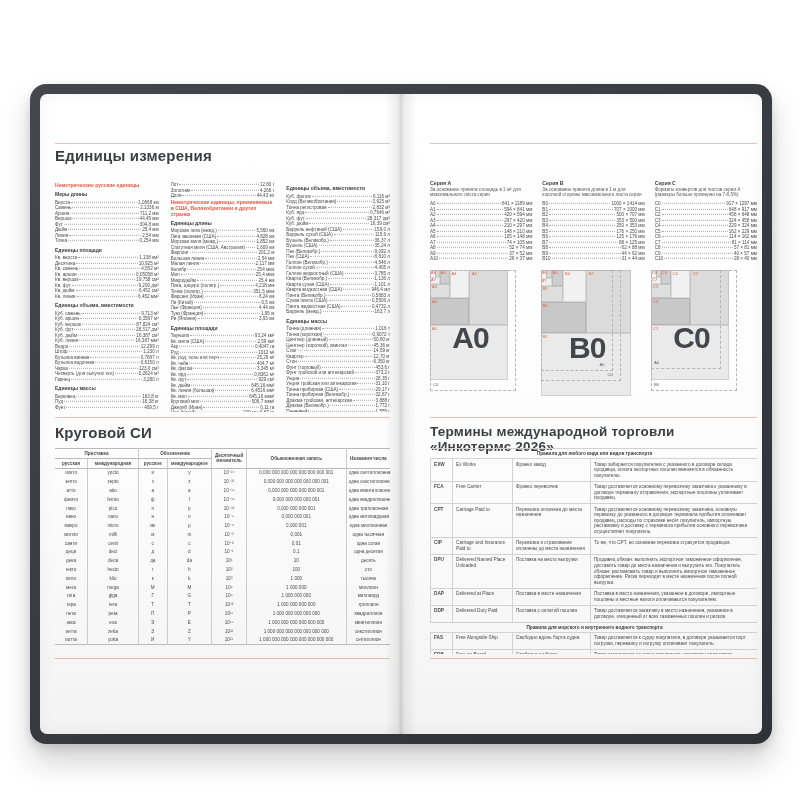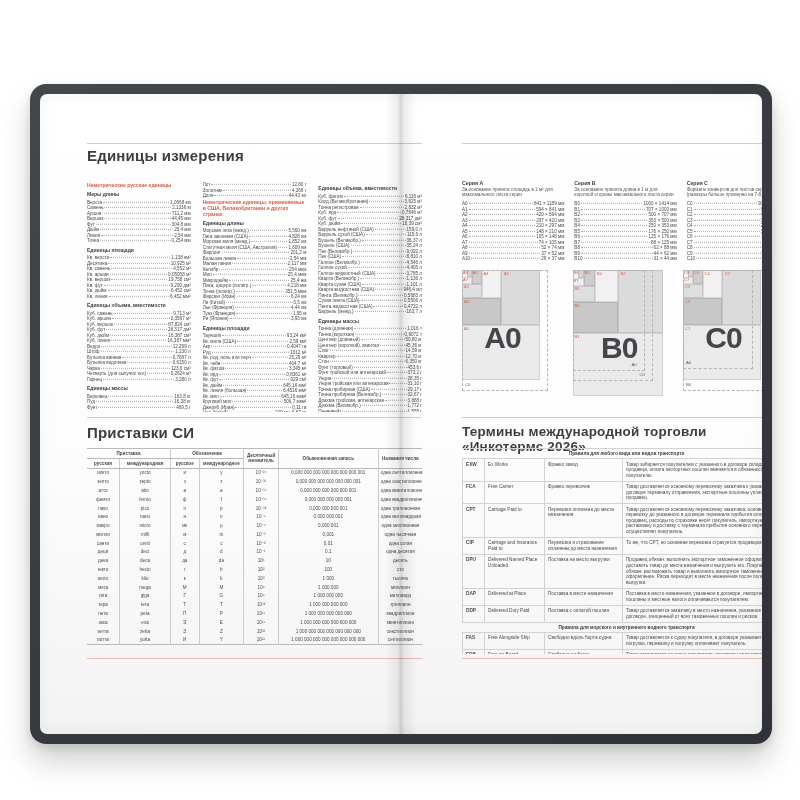--- a/index.html
+++ b/index.html
@@ -7,21 +7,21 @@
   .stage{position:relative;width:800px;height:800px;background:#ffffff;overflow:hidden;
          font-family:"Liberation Sans","DejaVu Sans",sans-serif;color:#454545;-webkit-text-size-adjust:none;}
   .notebook{position:absolute;left:30px;top:84px;width:742px;height:660px;border-radius:16px;
             background:linear-gradient(145deg,#44474c 0%,#35383c 60%,#2f3236 100%);
             box-shadow:0 18px 30px rgba(0,0,0,.18),0 4px 10px rgba(0,0,0,.12);}
   .pages{position:absolute;left:10px;top:10px;right:10px;bottom:10px;border-radius:7px;overflow:hidden;
          background:linear-gradient(180deg,#ffffff 0%,#fdfdfd 55%,#f3f3f3 100%);
          box-shadow:inset 0 0 16px rgba(0,0,0,.05);}
   .gutter{position:absolute;left:calc(50% - 16px);top:0;bottom:0;width:32px;pointer-events:none;
           background:linear-gradient(90deg,rgba(0,0,0,0) 0%,rgba(0,0,0,.07) 40%,rgba(0,0,0,.16) 50%,rgba(0,0,0,.07) 60%,rgba(0,0,0,0) 100%);}
-  .page{position:absolute;top:0;bottom:0;width:50%;margin-left:32px;}
+  .page{position:absolute;top:0;bottom:0;width:50%;}
   .page.pl{left:0;} .page.pr{left:50%;}
   .pl .abs{left:15px;right:11px;} .pr .abs{left:29px;right:5px;}
   .abs{position:absolute;}
   .rule{height:1px;background:var(--accent);opacity:.38;}
   .rule.top{top:49px;} .rule.mid{top:323px;} .rule.bot{top:564px;}
   .ptitle{top:53px;font-size:15px;font-weight:600;color:#3c3e41;letter-spacing:.2px;}
   .ptitle.t2{top:330px;}
   .pr .ptitle.t2{font-size:13.5px;}
   
   .ucols{top:88px;height:230px;display:flex;gap:12px;overflow:hidden;}
@@ -607,21 +607,21 @@
                 <span class="uv">1,772 г</span>
               </div>
               <div class="urow">
                 <span class="un">Пеннивейт</span>
                 <span class="ud"></span>
                 <span class="uv">1,555 г</span>
               </div>
             </div>
         </div>
         <div class="abs rule mid"></div>
-        <div class="abs ptitle t2">Приставки СИ</div>
+        <div class="abs ptitle t2">Круговой СИ</div>
         <div class="abs siwrap" id="siwrap">
             <table class="si">
               <colgroup>
                 <col style="width: 32px;">
                 <col style="width: 50px;">
                 <col style="width: 28px;">
                 <col style="width: 44px;">
                 <col style="width: 34px;">
                 <col style="width: 98px;">
                 <col style="width: 43px;">

